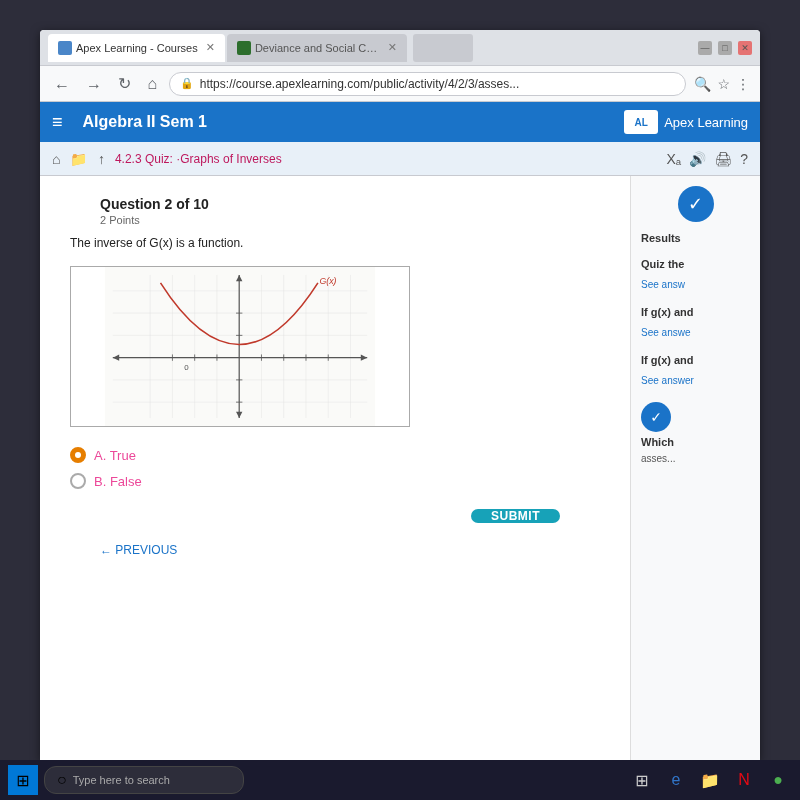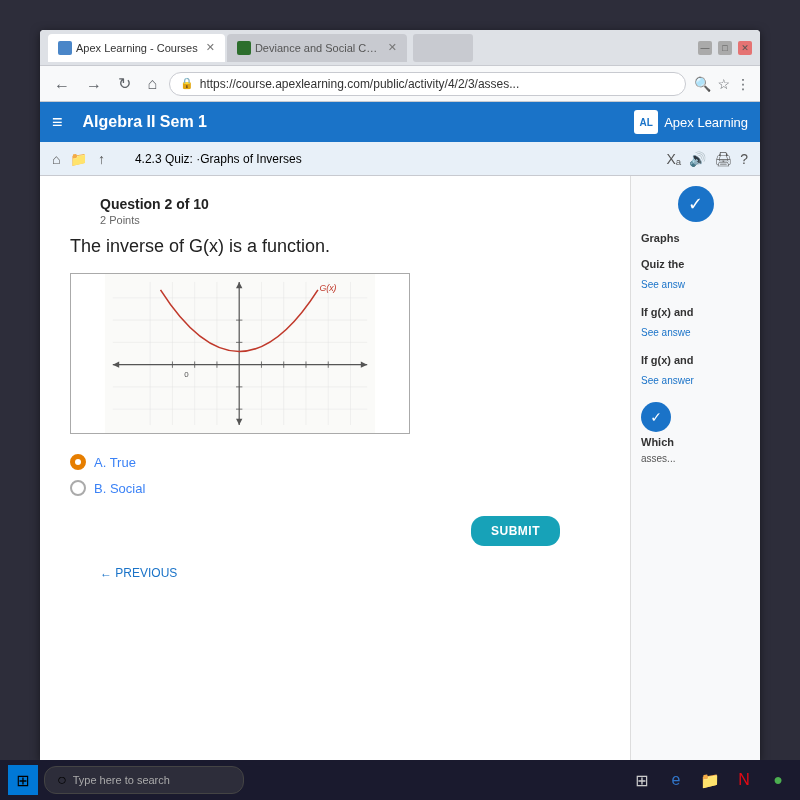--- a/index.html
+++ b/index.html
@@ -191,21 +191,21 @@
 
     .apex-logo {
       display: flex;
       align-items: center;
       gap: 6px;
       color: white;
       font-size: 13px;
     }
 
     .apex-logo-icon {
-      width: 24px;
+      width: 34px;
       height: 24px;
       background: white;
       border-radius: 3px;
       display: flex;
       align-items: center;
       justify-content: center;
       font-size: 10px;
       font-weight: bold;
       color: #1a73c8;
     }
@@ -222,24 +222,23 @@
     }
 
     .quiz-nav-icon {
       color: #555;
       font-size: 14px;
       cursor: pointer;
     }
 
     .quiz-title {
       font-size: 12px;
-      color: #000000;
+      color: #be185d;
       font-weight: 500;
       flex: 1;
-      margin-left: 20px;
     }
 
     .quiz-actions {
       display: flex;
       gap: 8px;
       align-items: center;
     }
 
     .quiz-action-icon {
       color: #555;
@@ -280,21 +279,21 @@
       color: #222;
     }
 
     .question-points {
       font-size: 11px;
       color: #666;
       margin-top: 2px;
     }
 
     .question-text {
-      font-size: 18px;
+      font-size: 12px;
       color: #222;
       margin-bottom: 16px;
       margin-top: 10px;
     }
 
     
     .graph-container {
       border: 1px solid #aaa;
       background: #fff;
       width: 340px;
@@ -313,21 +312,21 @@
     .answer-choices {
       margin-bottom: 20px;
     }
 
     .answer-choice {
       display: flex;
       align-items: center;
       gap: 8px;
       margin-bottom: 10px;
       font-size: 13px;
-      color: #3b82f6;
+      color: #ec4899;
       cursor: pointer;
     }
 
     .radio-btn {
       width: 16px;
       height: 16px;
       border-radius: 50%;
       border: 2px solid #aaa;
       display: flex;
       align-items: center;
@@ -352,24 +351,24 @@
       display: flex;
       justify-content: flex-end;
       margin-top: 10px;
       padding-right: 40px;
     }
 
     .submit-btn {
       background: #17a2b8;
       color: white;
       border: none;
-      padding: 8px 20px;
+      padding: 0 20px;
       font-size: 12px;
       font-weight: bold;
-      border-radius: 13px;
+      border-radius: 8px;
       cursor: pointer;
       letter-spacing: 0.5px;
     }
 
     
     .bottom-nav {
       padding: 20px 30px;
       background: white;
     }
 
@@ -615,39 +614,39 @@
 
         <div class="answer-choices">
           <div class="answer-choice">
             <div class="radio-btn selected">
               <div class="radio-inner"></div>
             </div>
             <span>A.  True</span>
           </div>
           <div class="answer-choice">
             <div class="radio-btn"></div>
-            <span>B.  Social</span>
+            <span>B.  False</span>
           </div>
         </div>
 
         <div class="submit-area">
           <button class="submit-btn">SUBMIT</button>
         </div>
 
         <div class="bottom-nav">
           <span class="prev-btn">← PREVIOUS</span>
         </div>
 
       </div>
 
       <div class="right-sidebar">
         <div class="sidebar-check">✓</div>
 
         <div class="sidebar-section">
-          <div class="sidebar-section-title">Graphs</div>
+          <div class="sidebar-section-title">Results</div>
         </div>
 
         <div class="sidebar-section">
           <div class="sidebar-section-title">Quiz the</div>
           <span class="sidebar-link">See answ</span>
         </div>
 
         <div class="sidebar-section">
           <div class="sidebar-section-title">If g(x) and</div>
           <span class="sidebar-link">See answe</span>

